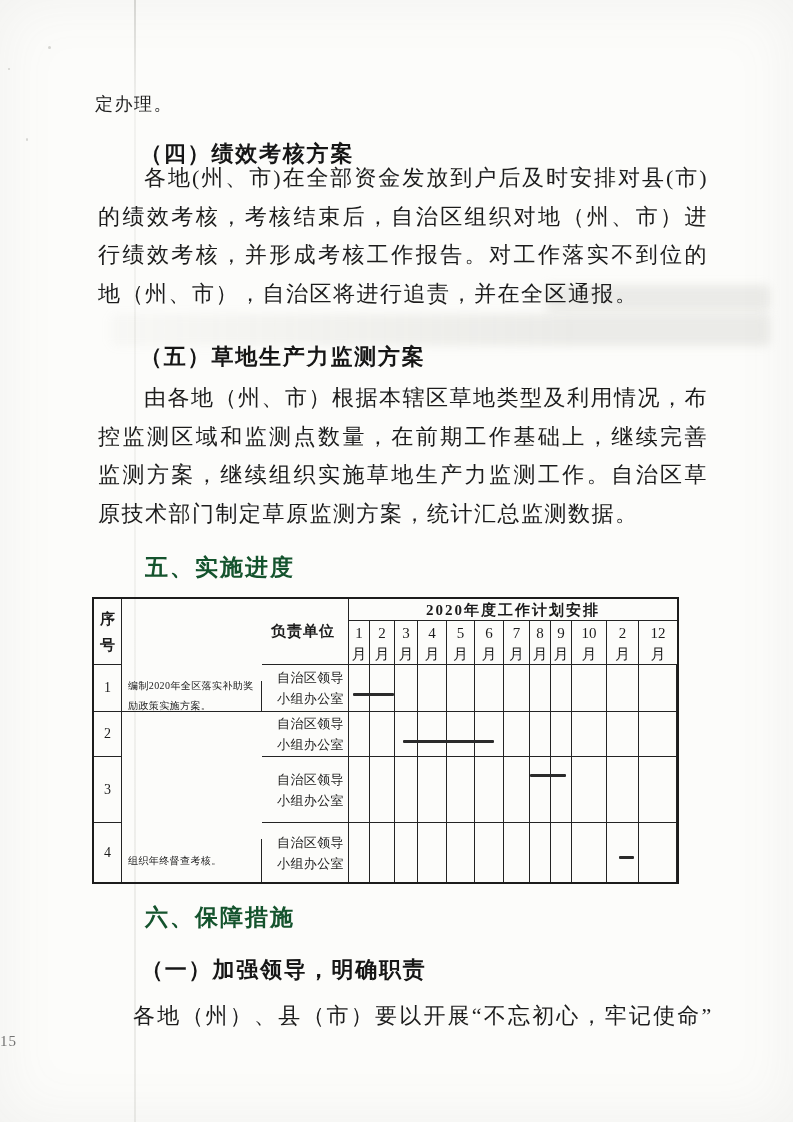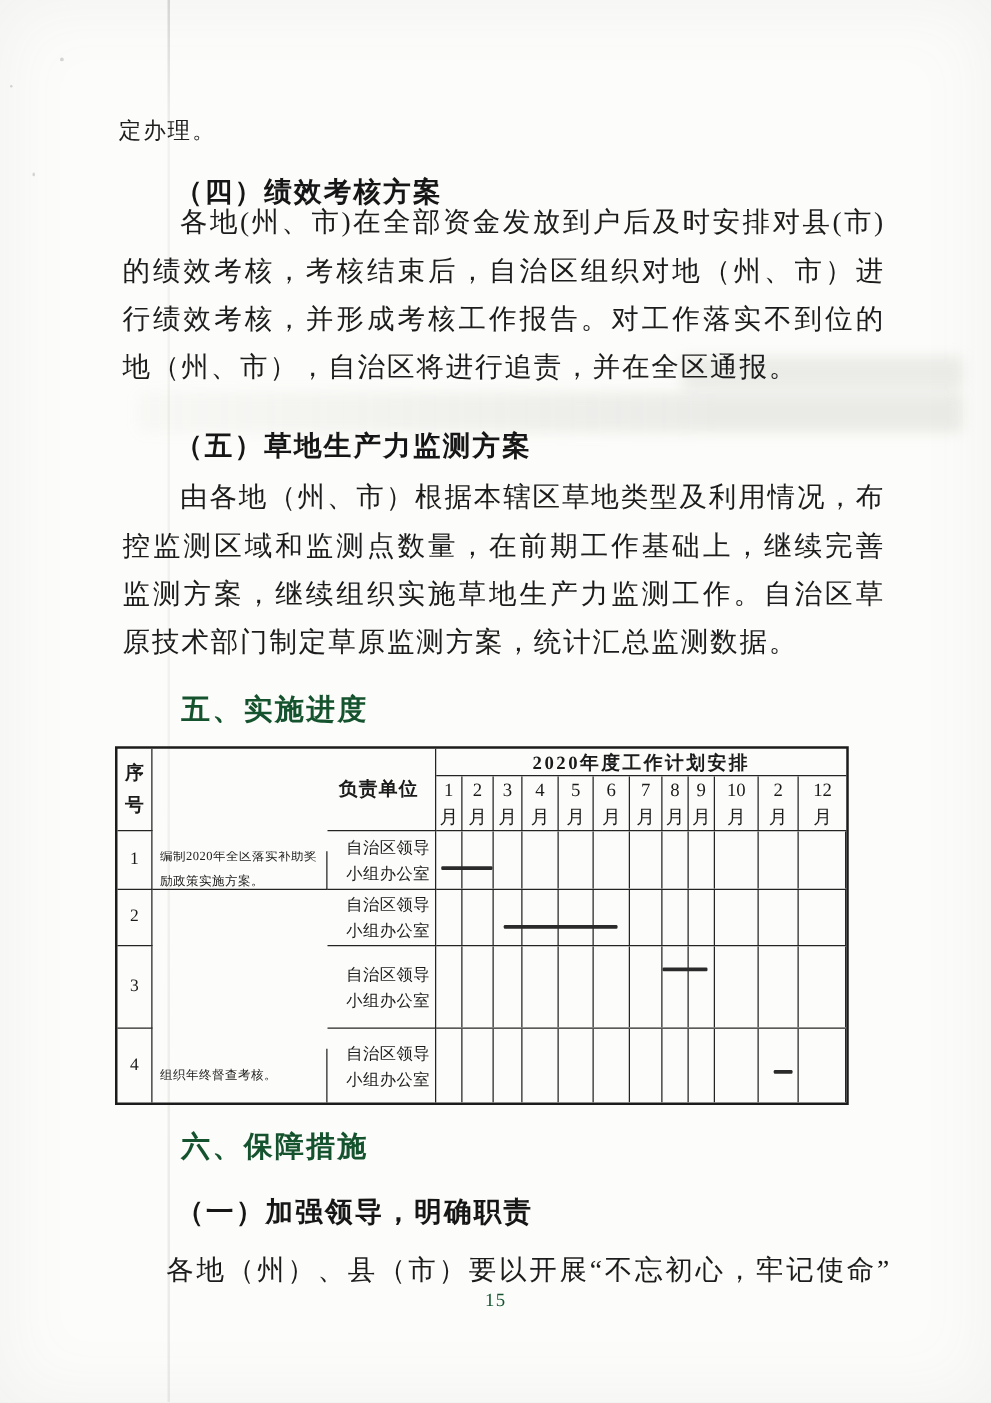--- a/index.html
+++ b/index.html
@@ -31,21 +31,21 @@
   .lead{left:95px;top:92px;font-size:18px;letter-spacing:1.5px;}
   .h-kai{font-weight:700;font-size:22px;letter-spacing:1.8px;color:#161616;}
   .h-hei{font-family:"Liberation Sans","DejaVu Sans",sans-serif;font-weight:700;
          font-size:23px;letter-spacing:2px;color:#14532d;}
   .para{
     left:98px;width:610px;
     font-size:22px;line-height:38.5px;letter-spacing:1.5px;
     text-align:justify;text-align-last:left;text-indent:46px;color:#1c1c1c;
   }
   .lastline{left:133px;top:1001px;font-size:22px;letter-spacing:2.2px;color:#1c1c1c;white-space:nowrap;}
-  .pagenum{left:0;top:1033px;width:100%;text-align:center;font-size:15px;color:#14532d;letter-spacing:1px;}
+  .pagenum{left:0;top:1033px;width:100%;text-align:left;font-size:15px;color:#737373;letter-spacing:1px;}
   
   .sched{
     position:absolute;left:92px;top:597px;
     display:grid;
     grid-template-columns:28px 140px 87px 328px;
     grid-template-rows:22px 44px 47px 45px 66px 59px;
     border:2.5px solid #1c1c1c;
     font-size:14px;color:#1b1b1b;
     background:transparent;
   }

